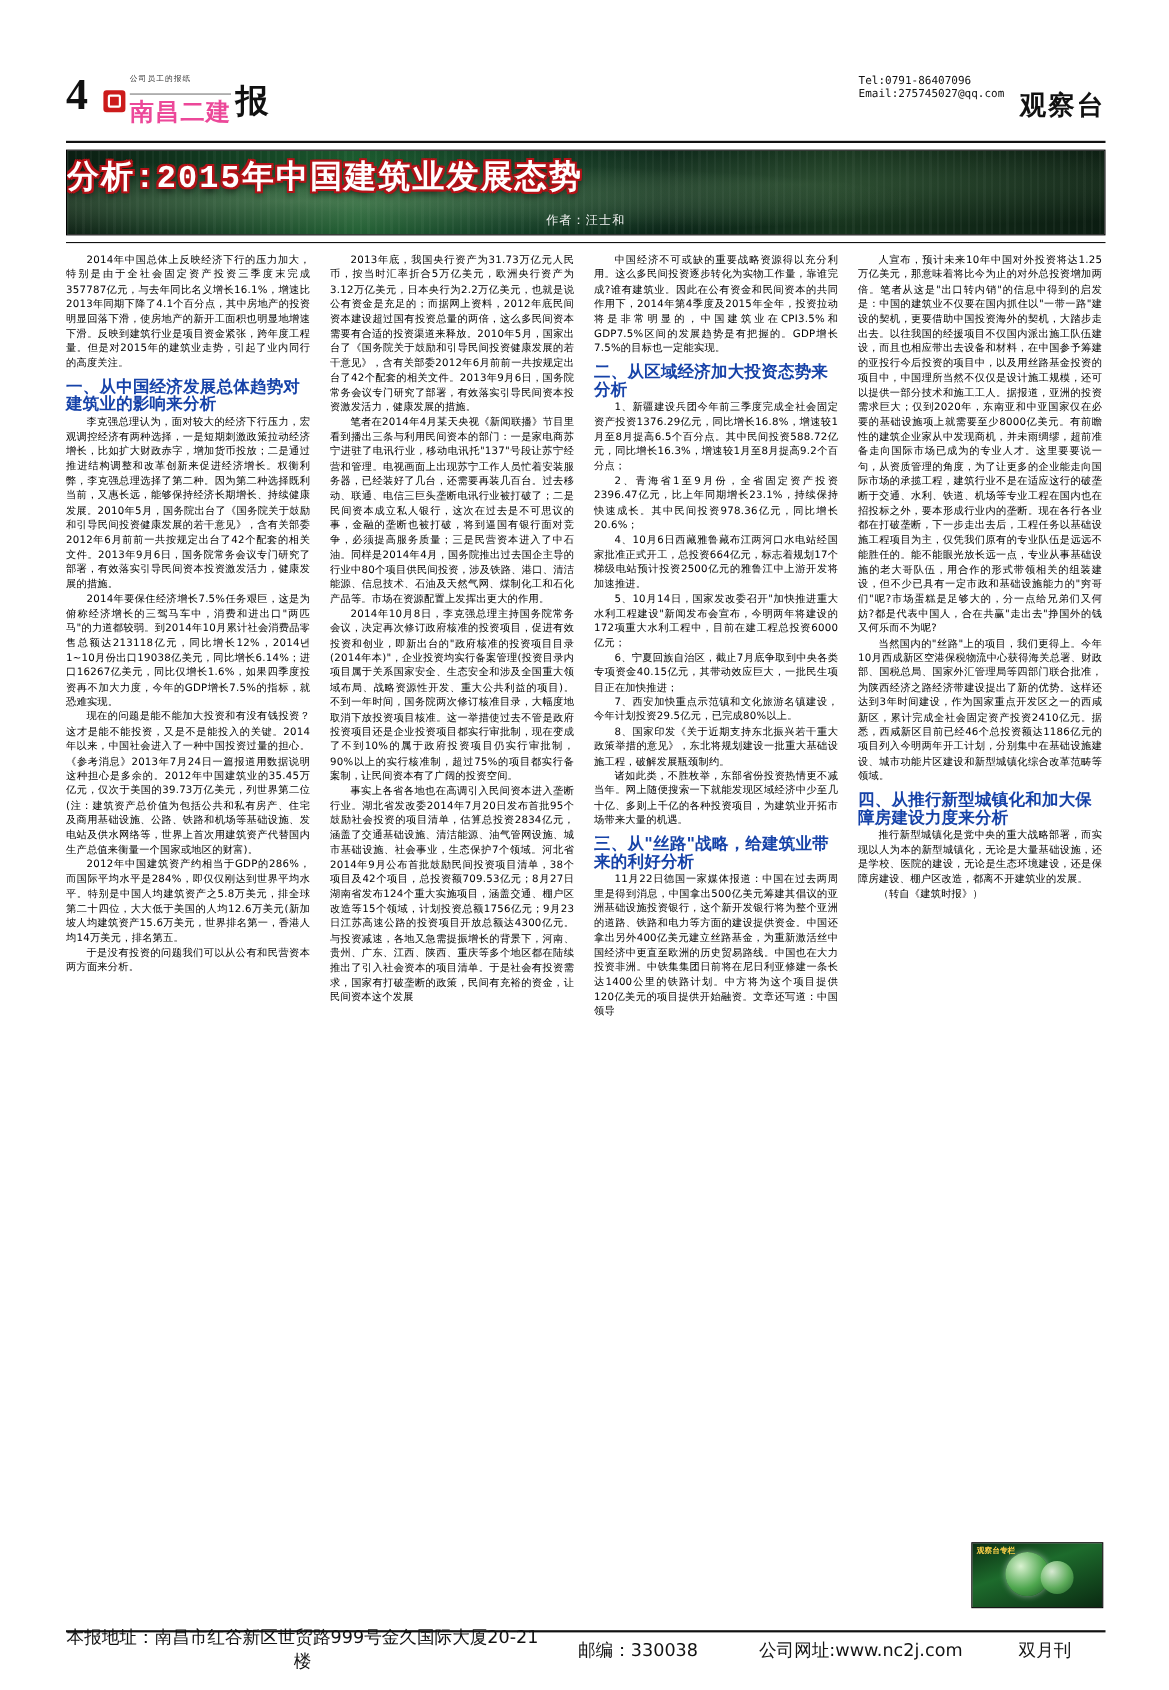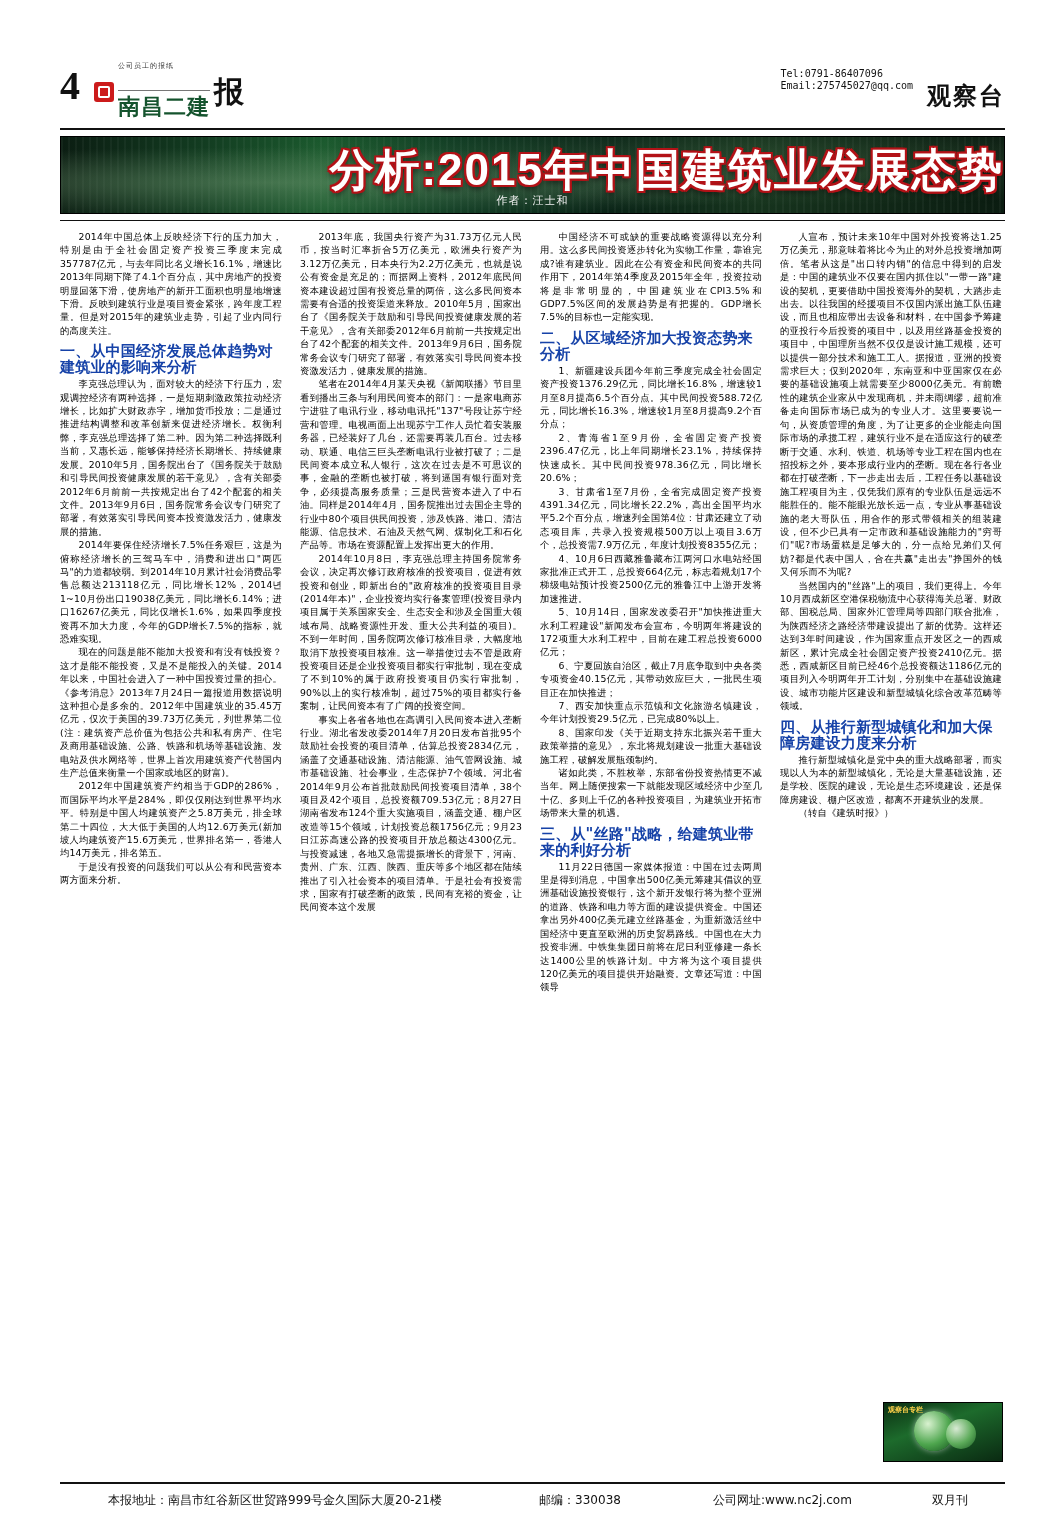--- a/index.html
+++ b/index.html
@@ -31,25 +31,25 @@
   .logo-mark{
     width:20px;height:20px;background:#cc1b1b;border-radius:3px;margin-right:4px;
     position:relative;
   }
   .logo-mark:after{
     content:"";position:absolute;left:4px;top:4px;width:12px;height:12px;
     border:2px solid #fff;border-radius:2px;box-sizing:border-box;
   }
   .logo-txt{
     font-family:"DejaVu Sans",sans-serif;
-    font-size:22px;font-weight:bold;color:#14532d;letter-spacing:1px;
+    font-size:22px;font-weight:bold;color:#ec4899;letter-spacing:1px;
   }
   .logo-small{
     font-size:7px;color:#333;letter-spacing:1px;display:block;line-height:9px;
-    border-bottom:1px solid #777;padding-bottom:19px;margin-bottom:1px;
+    border-bottom:1px solid #777;padding-bottom:8px;margin-bottom:1px;
   }
   .logo-bao{
     font-size:30px;font-weight:bold;color:#111;margin-left:4px;
     font-family:"Liberation Serif",serif;
   }
   .contact{
     position:absolute;right:92px;top:8px;text-align:left;
     font-family:"DejaVu Sans Mono","Liberation Mono",monospace;
     font-size:10px;line-height:12px;color:#111;
   }
@@ -70,23 +70,23 @@
     box-sizing:border-box;
   }
   .banner:before{
     content:"";position:absolute;left:0;top:0;right:0;bottom:0;
     background:
       radial-gradient(ellipse at 22% 60%, rgba(120,160,120,.45), rgba(0,0,0,0) 55%),
       radial-gradient(ellipse at 70% 40%, rgba(90,130,90,.35), rgba(0,0,0,0) 60%),
       repeating-linear-gradient(90deg, rgba(255,255,255,.04) 0 2px, rgba(0,0,0,0) 2px 7px);
   }
   .banner-text{
-    position:absolute;left:0;right:0;top:4px;text-align:right;
-    font-size:44px;font-weight:bold;letter-spacing:2px;
-    font-family:Liberation Sans, sans-serif;
+    position:absolute;left:0;right:0;top:4px;text-align:left;
+    font-size:29px;font-weight:bold;letter-spacing:2px;
+    font-family:Liberation Mono, monospace;
     color:#ffffff;
     text-shadow:
        2px 0 0 #b31217, -2px 0 0 #b31217, 0 2px 0 #b31217, 0 -2px 0 #b31217,
        2px 2px 0 #b31217,-2px 2px 0 #b31217,2px -2px 0 #b31217,-2px -2px 0 #b31217,
        0 4px 6px rgba(0,0,0,.7);
     white-space:nowrap;
   }
   .banner-prefix{color:#ffffff;}
   .byline{
     position:absolute;left:0;right:0;top:56px;text-align:center;
@@ -138,21 +138,21 @@
     position:absolute;left:4px;top:2px;font-size:7px;color:#ffd24a;font-weight:bold;
   }
 
   
   .rule-bottom{
     position:absolute;left:60px;bottom:52px;width:945px;height:2px;background:#111;
   }
   .footer{
     position:absolute;left:60px;bottom:24px;width:945px;height:24px;
     display:flex;align-items:center;
-    font-size:12px;color:#111;
+    font-size:16px;color:#111;
   }
   .footer .f1{width:430px;text-align:center;}
   .footer .f2{width:180px;text-align:center;}
   .footer .f3{width:225px;text-align:center;}
   .footer .f4{width:110px;text-align:center;}
 </style>
 </head>
 <body>
 
 <div class="page">
@@ -197,21 +197,20 @@
         <p>2013年底，我国央行资产为31.73万亿元人民币，按当时汇率折合5万亿美元，欧洲央行资产为3.12万亿美元，日本央行为2.2万亿美元，也就是说公有资金是充足的；而据网上资料，2012年底民间资本建设超过国有投资总量的两倍，这么多民间资本需要有合适的投资渠道来释放。2010年5月，国家出台了《国务院关于鼓励和引导民间投资健康发展的若干意见》，含有关部委2012年6月前前一共按规定出台了42个配套的相关文件。2013年9月6日，国务院常务会议专门研究了部署，有效落实引导民间资本投资激发活力，健康发展的措施。</p>
         <p>笔者在2014年4月某天央视《新闻联播》节目里看到播出三条与利用民间资本的部门：一是家电商苏宁进驻了电讯行业，移动电讯托"137"号段让苏宁经营和管理。电视画面上出现苏宁工作人员忙着安装服务器，已经装好了几台，还需要再装几百台。过去移动、联通、电信三巨头垄断电讯行业被打破了；二是民间资本成立私人银行，这次在过去是不可思议的事，金融的垄断也被打破，将到逼国有银行面对竞争，必须提高服务质量；三是民营资本进入了中石油。同样是2014年4月，国务院推出过去国企主导的行业中80个项目供民间投资，涉及铁路、港口、清洁能源、信息技术、石油及天然气网、煤制化工和石化产品等。市场在资源配置上发挥出更大的作用。</p>
         <p>2014年10月8日，李克强总理主持国务院常务会议，决定再次修订政府核准的投资项目，促进有效投资和创业，即新出台的"政府核准的投资项目目录(2014年本)"，企业投资均实行备案管理(投资目录内项目属于关系国家安全、生态安全和涉及全国重大领域布局、战略资源性开发、重大公共利益的项目)。不到一年时间，国务院两次修订核准目录，大幅度地取消下放投资项目核准。这一举措使过去不管是政府投资项目还是企业投资项目都实行审批制，现在变成了不到10%的属于政府投资项目仍实行审批制，90%以上的实行核准制，超过75%的项目都实行备案制，让民间资本有了广阔的投资空间。</p>
         <p>事实上各省各地也在高调引入民间资本进入垄断行业。湖北省发改委2014年7月20日发布首批95个鼓励社会投资的项目清单，估算总投资2834亿元，涵盖了交通基础设施、清洁能源、油气管网设施、城市基础设施、社会事业，生态保护7个领域。河北省2014年9月公布首批鼓励民间投资项目清单，38个项目及42个项目，总投资额709.53亿元；8月27日湖南省发布124个重大实施项目，涵盖交通、棚户区改造等15个领域，计划投资总额1756亿元；9月23日江苏高速公路的投资项目开放总额达4300亿元。与投资减速，各地又急需提振增长的背景下，河南、贵州、广东、江西、陕西、重庆等多个地区都在陆续推出了引入社会资本的项目清单。于是社会有投资需求，国家有打破垄断的政策，民间有充裕的资金，让民间资本这个发展</p>
       </div>
       <div class="col">
         <p>中国经济不可或缺的重要战略资源得以充分利用。这么多民间投资逐步转化为实物工作量，靠谁完成?谁有建筑业。因此在公有资金和民间资本的共同作用下，2014年第4季度及2015年全年，投资拉动将是非常明显的，中国建筑业在CPI3.5%和GDP7.5%区间的发展趋势是有把握的。GDP增长7.5%的目标也一定能实现。</p>
         <h3>二、从区域经济加大投资态势来分析</h3>
         <p>1、新疆建设兵团今年前三季度完成全社会固定资产投资1376.29亿元，同比增长16.8%，增速较1月至8月提高6.5个百分点。其中民间投资588.72亿元，同比增长16.3%，增速较1月至8月提高9.2个百分点；</p>
         <p>2、青海省1至9月份，全省固定资产投资2396.47亿元，比上年同期增长23.1%，持续保持快速成长。其中民间投资978.36亿元，同比增长20.6%；</p>
-        <p>3、甘肃省1至7月份，全省完成固定资产投资4391.34亿元，同比增长22.2%，高出全国平均水平5.2个百分点，增速列全国第4位：甘肃还建立了动态项目库，共录入投资规模500万以上项目3.6万个，总投资需7.9万亿元，年度计划投资8355亿元；</p>
         <p>4、10月6日西藏雅鲁藏布江两河口水电站经国家批准正式开工，总投资664亿元，标志着规划17个梯级电站预计投资2500亿元的雅鲁江中上游开发将加速推进。</p>
         <p>5、10月14日，国家发改委召开"加快推进重大水利工程建设"新闻发布会宣布，今明两年将建设的172项重大水利工程中，目前在建工程总投资6000亿元；</p>
         <p>6、宁夏回族自治区，截止7月底争取到中央各类专项资金40.15亿元，其带动效应巨大，一批民生项目正在加快推进；</p>
         <p>7、西安加快重点示范镇和文化旅游名镇建设，今年计划投资29.5亿元，已完成80%以上。</p>
         <p>8、国家印发《关于近期支持东北振兴若干重大政策举措的意见》，东北将规划建设一批重大基础设施工程，破解发展瓶颈制约。</p>
         <p>诸如此类，不胜枚举，东部省份投资热情更不减当年。网上随便搜索一下就能发现区域经济中少至几十亿、多则上千亿的各种投资项目，为建筑业开拓市场带来大量的机遇。</p>
         <h3>三、从"丝路"战略，给建筑业带来的利好分析</h3>
         <p>11月22日德国一家媒体报道：中国在过去两周里是得到消息，中国拿出500亿美元筹建其倡议的亚洲基础设施投资银行，这个新开发银行将为整个亚洲的道路、铁路和电力等方面的建设提供资金。中国还拿出另外400亿美元建立丝路基金，为重新激活丝中国经济中更直至欧洲的历史贸易路线。中国也在大力投资非洲。中铁集集团日前将在尼日利亚修建一条长达1400公里的铁路计划。中方将为这个项目提供120亿美元的项目提供开始融资。文章还写道：中国领导</p>
       </div>
       <div class="col">

